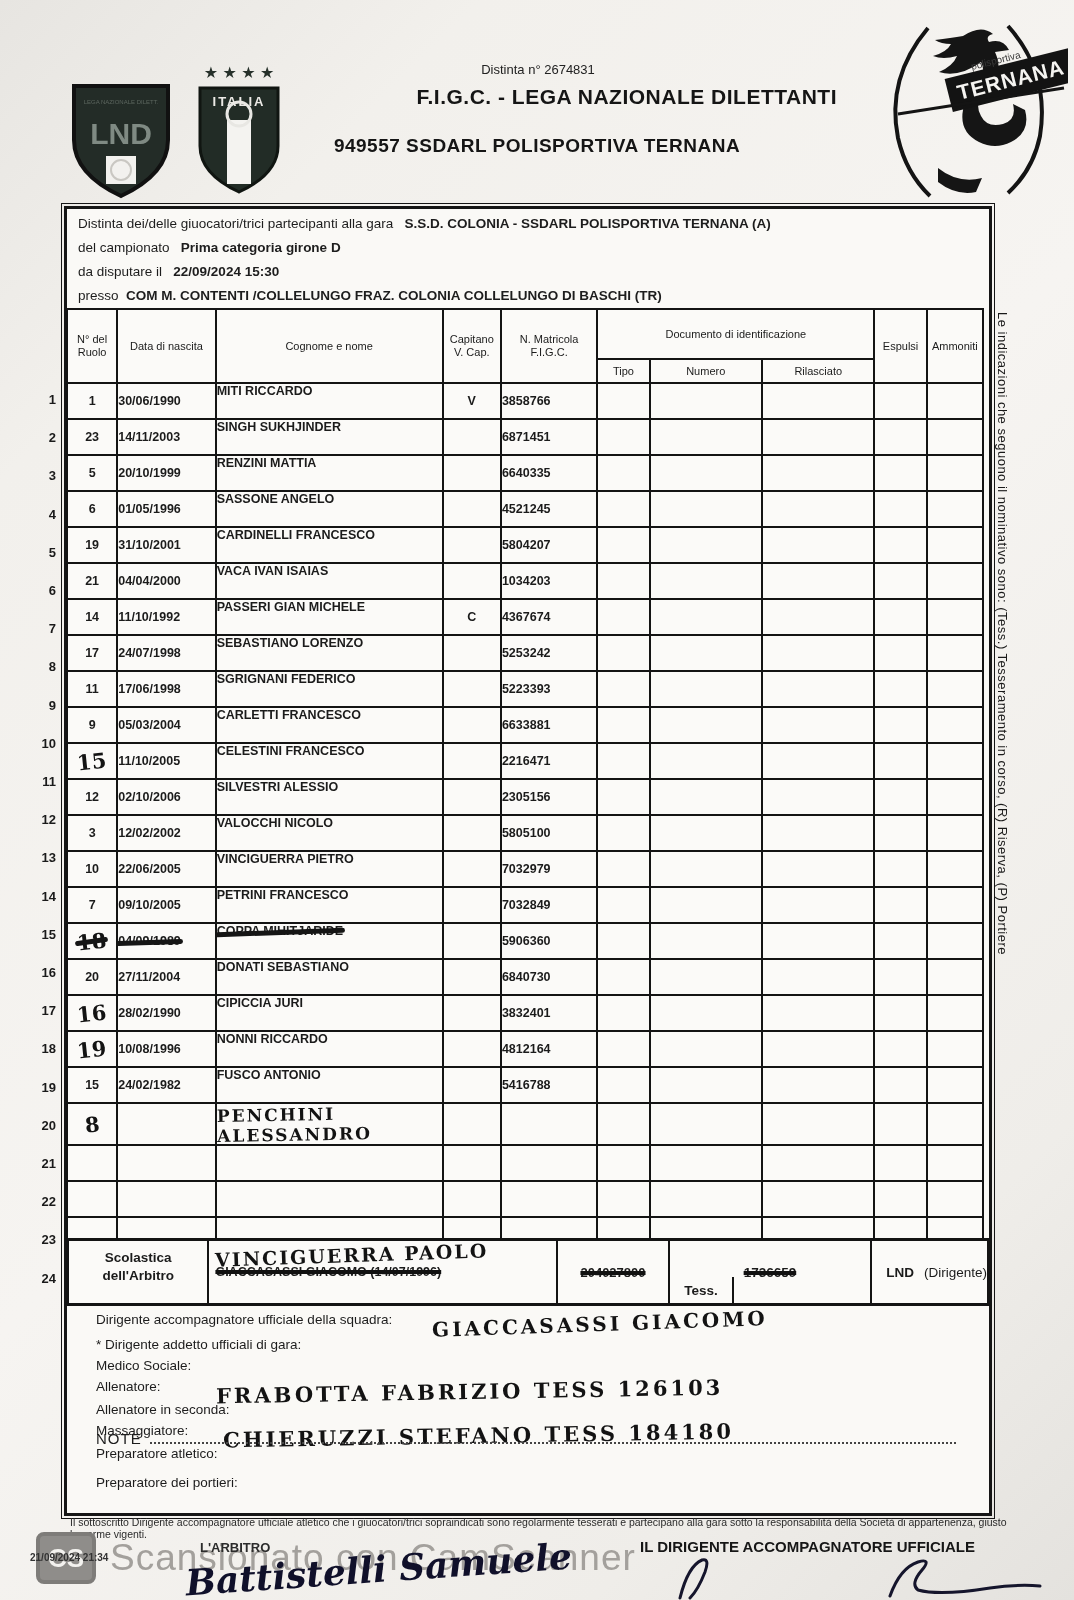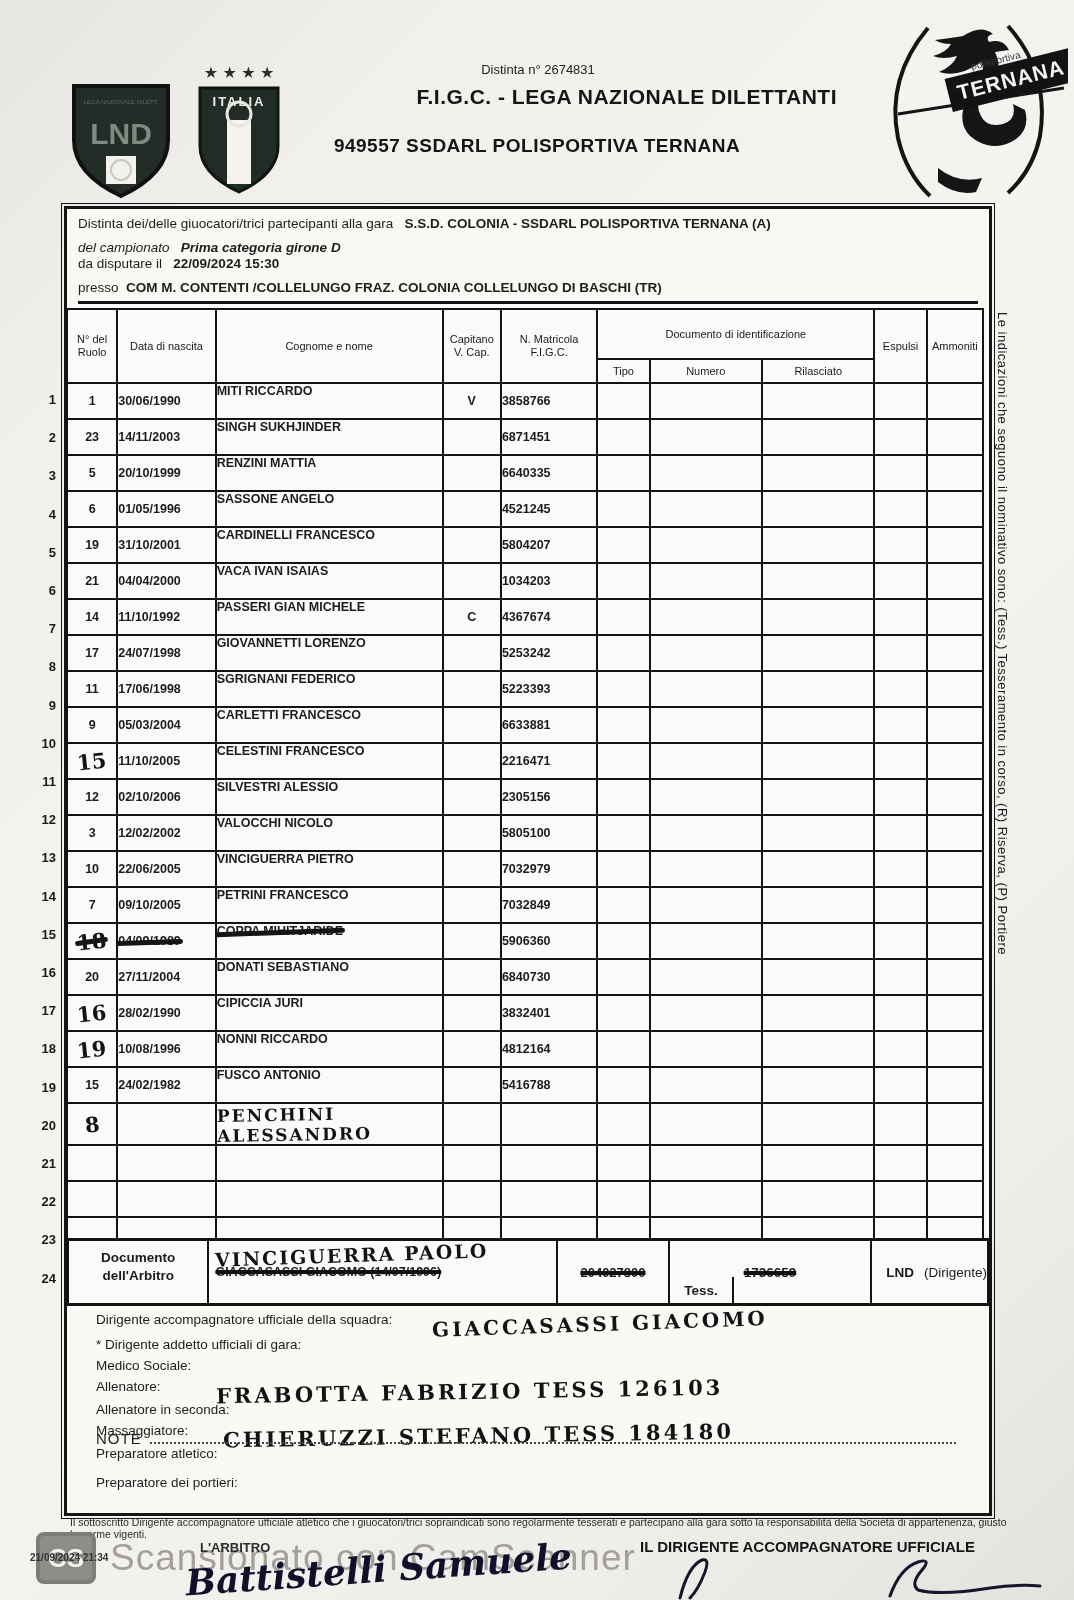--- a/index.html
+++ b/index.html
@@ -100,21 +100,21 @@
   </svg>
 </div>
 
 <div class="abs outerbox" style="left:64px;top:206px;width:922px;height:1304px;"></div>
 
 <div class="abs" style="left:78px;top:216px;width:900px;">
   <div class="mi-line" style="margin-bottom:9px;">
     <span>Distinta dei/delle giuocatori/trici partecipanti alla gara</span>&nbsp;&nbsp;
     <b>S.S.D. COLONIA - SSDARL POLISPORTIVA TERNANA (A)</b>
   </div>
-  <div class="mi-line" style="margin-bottom:1px;font-style:italic;">
+  <div class="mi-line" style="margin-bottom:9px;">
     <span>del campionato</span>&nbsp;&nbsp;
     <b>Prima categoria girone D</b>
   </div>
   <div class="mi-line" style="margin-bottom:9px;">
     <span>da disputare il</span>&nbsp;&nbsp;
     <b>22/09/2024 15:30</b>
   </div>
   <div class="mi-line" style="border-bottom:3px solid #141414;padding-bottom:6px;">
     <span>presso</span>&nbsp;
     <b>COM M. CONTENTI /COLLELUNGO FRAZ. COLONIA COLLELUNGO DI BASCHI (TR)</b>
@@ -233,21 +233,21 @@
           <td class="c-matr">4367674</td>
           <td></td>
           <td></td>
           <td></td>
           <td></td>
           <td></td>
         </tr>
         <tr style="height: 36px;">
           <td class="c-num"><span>17</span></td>
           <td class="c-dob"><span>24/07/1998</span></td>
-          <td class="c-name"><span>GIOVANNETTI LORENZO</span></td>
+          <td class="c-name"><span>SEBASTIANO LORENZO</span></td>
           <td class="c-cap"></td>
           <td class="c-matr">5253242</td>
           <td></td>
           <td></td>
           <td></td>
           <td></td>
           <td></td>
         </tr>
         <tr style="height: 36px;">
           <td class="c-num"><span>11</span></td>
@@ -469,21 +469,21 @@
     <div class="margin-num" style="top: 774px;">21</div>
     <div class="margin-num" style="top: 812.2px;">22</div>
     <div class="margin-num" style="top: 850.4px;">23</div>
     <div class="margin-num" style="top: 888.6px;">24</div>
   </div>
 
 <div class="abs side-note" style="left:995px;top:312px;height:690px;">Le indicazioni che seguono il nominativo sono: (Tess.) Tesseramento in corso, (R) Riserva, (P) Portiere</div>
 
 <div class="abs arow" style="left:66px;top:1238px;width:918px;height:62px;">
   <div style="width:140px;" class="alabel">
-    <span>Documento</span><br>
+    <span>Scolastica</span><br>
     <span>dell'Arbitro</span>
   </div>
   <div style="width:338px;padding:2px 6px;">
     <div class="hw" style="font-size:19px;letter-spacing:2px;transform:rotate(-2deg);">VINCIGUERRA PAOLO</div>
     <div class="across crossed">GIACCASASSI GIACOMO (14/07/1996)</div>
   </div>
   <div style="width:112px;display:flex;align-items:center;justify-content:center;">
     <span class="across crossed" style="font-size:13px;">204027800</span>
   </div>
   <div style="width:62px;display:flex;align-items:center;justify-content:center;font-weight:bold;font-size:13.5px;margin-top:36px;">Tess.</div>

